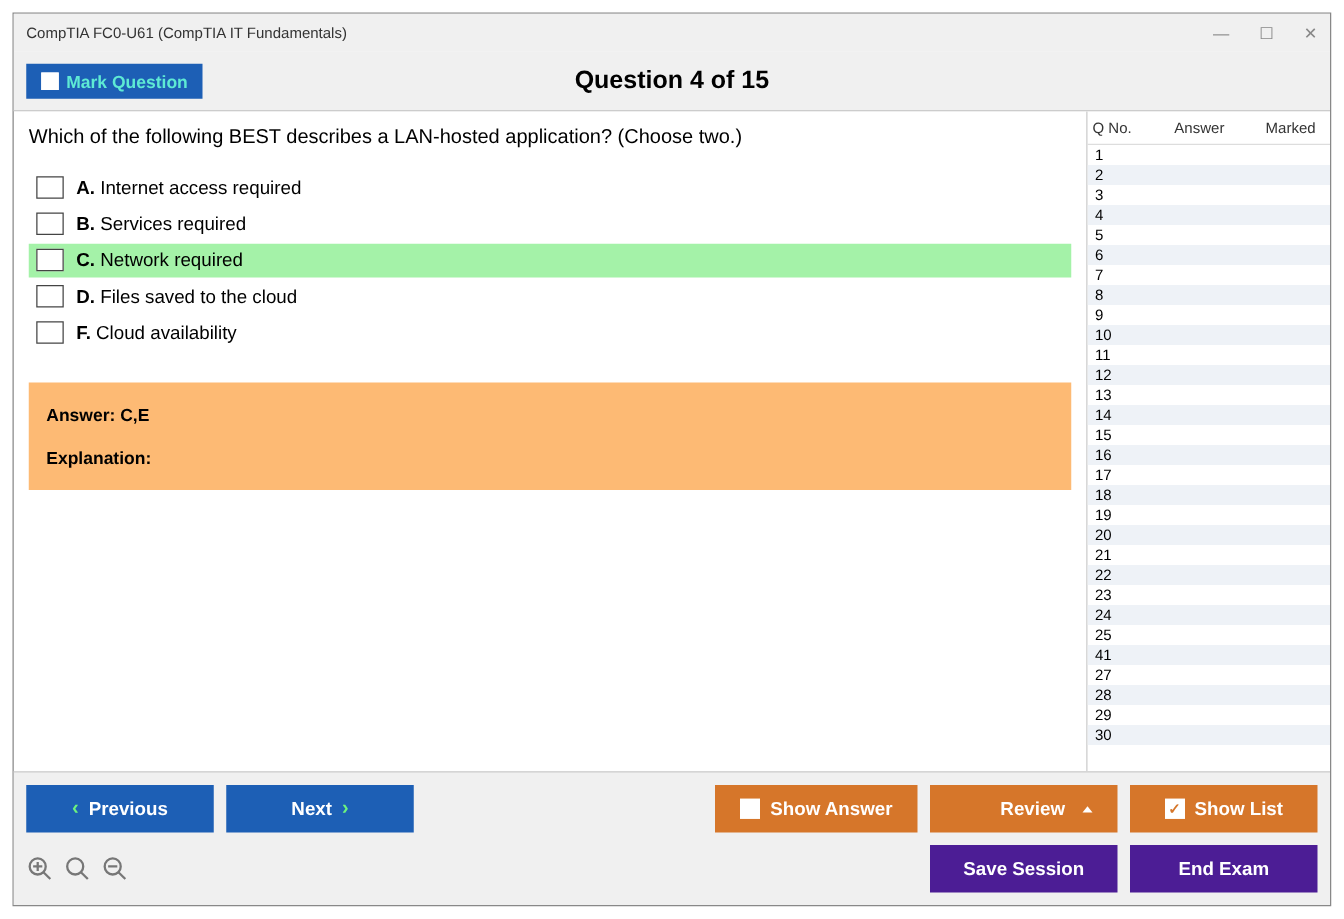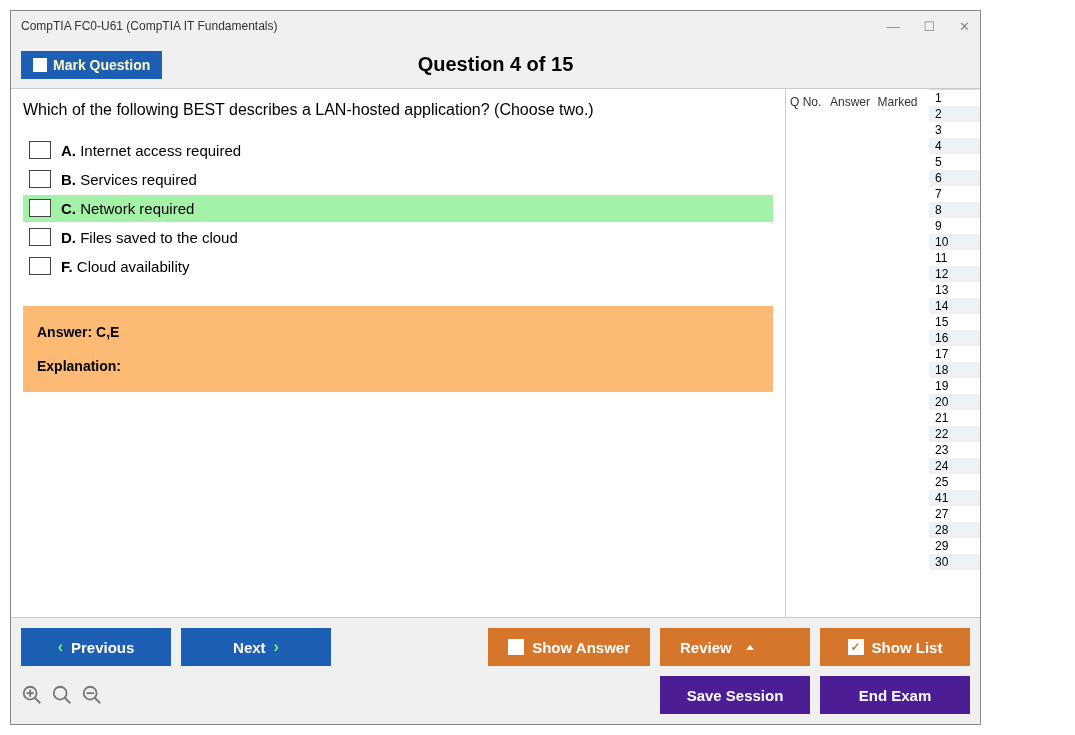--- a/index.html
+++ b/index.html
@@ -3,21 +3,21 @@
 <meta charset="utf-8">
 <style>
   * { box-sizing: border-box; }
   body {
     margin: 0;
     padding: 10px;
     font-family: Arial, sans-serif;
     background: #fff;
   }
   .window {
-    width: 971px;
+    width: 1055px;
     height: 715px;
     border: 1px solid #888;
     background: #fff;
     display: flex;
     flex-direction: column;
     position: relative;
   }
   .titlebar {
     height: 30px;
     background: #f0f0f0;
@@ -40,21 +40,21 @@
     background: #f0f0f0;
     border-bottom: 1px solid #ccc;
     position: relative;
     display: flex;
     align-items: center;
   }
   .mark-btn {
     position: absolute;
     left: 10px;
     background: #1d5fb5;
-    color: #fef9c3;
+    color: #5eead4;
     border: none;
     padding: 6px 12px;
     font-size: 14px;
     font-weight: bold;
     display: flex;
     align-items: center;
     gap: 6px;
     cursor: pointer;
   }
   .mark-btn .box {
@@ -112,21 +112,21 @@
     font-weight: bold;
     margin-bottom: 18px;
   }
   .explain-box .exp {
     font-weight: bold;
   }
   .side {
     width: 195px;
     border-left: 1px solid #ccc;
     display: flex;
-    flex-direction: row;
+    flex-direction: column;
     font-size: 12px;
   }
   .side-head {
     display: flex;
     padding: 6px 4px;
     font-size: 12px;
     color: #333;
   }
   .side-head .c1 { width: 40px; }
   .side-head .c2 { flex:1; text-align:center; }
@@ -323,21 +323,21 @@
       </button>
       <button class="btn btn-blue" style="min-width:150px;">
         <span>Next</span>
         <span class="chev green">›</span>
       </button>
       <div class="spacer"></div>
       <button class="btn btn-orange">
         <span class="cb-icon empty">✓</span>
         <span>Show Answer</span>
       </button>
-      <button class="btn btn-orange" style="justify-content:flex-start;">
+      <button class="btn btn-orange" style="justify-content:flex-end;">
         <span>Review</span>
         <span class="tri"></span>
       </button>
       <button class="btn btn-orange">
         <span class="cb-icon">✓</span>
         <span>Show List</span>
       </button>
     </div>
     <div class="footer-row">
       <div class="zoom-icons">

